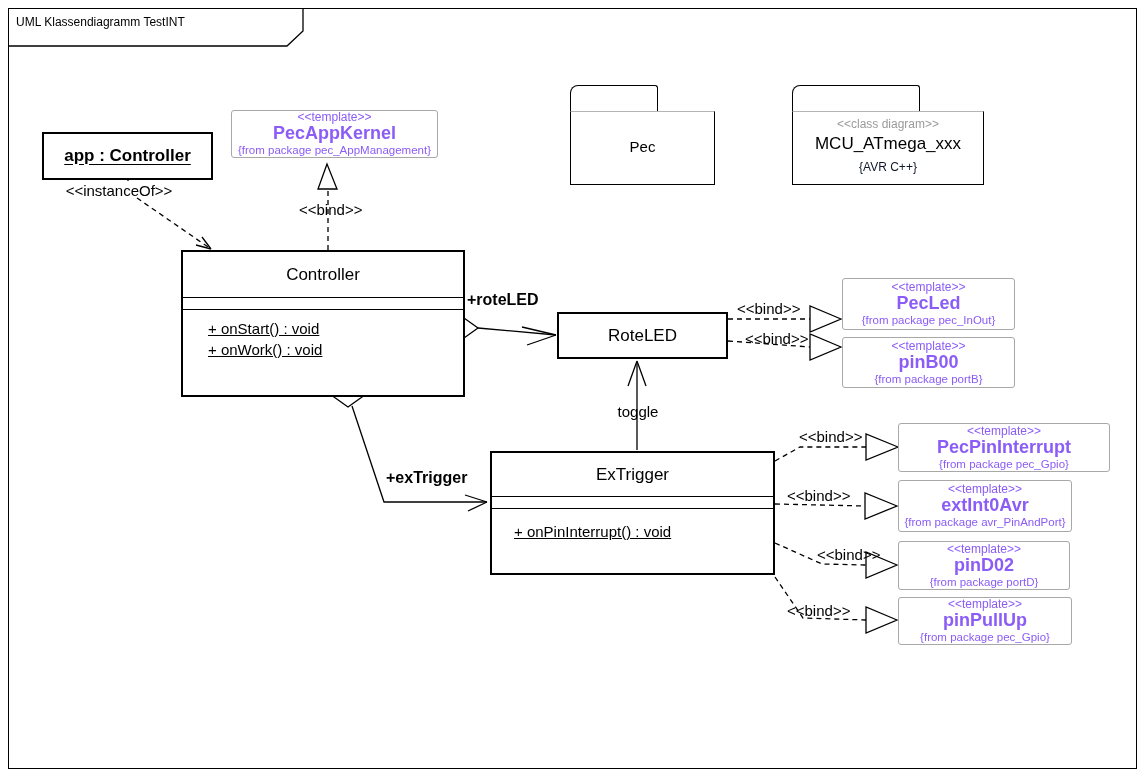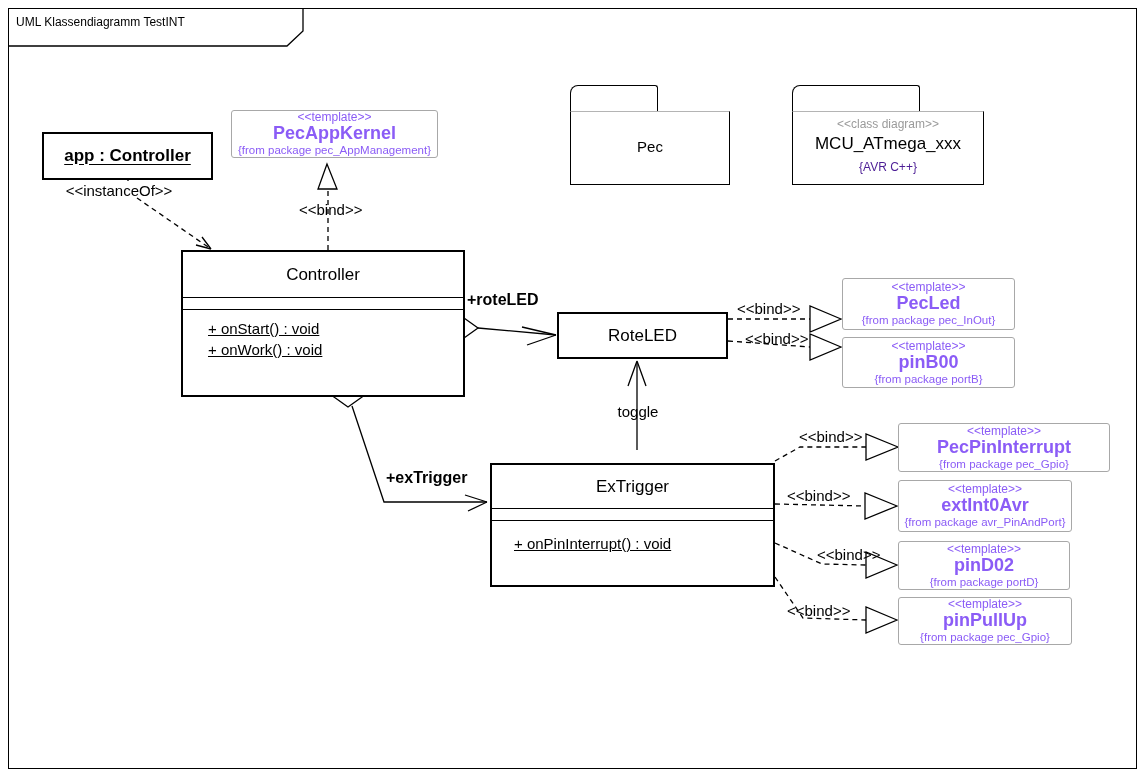--- a/index.html
+++ b/index.html
@@ -31,34 +31,34 @@
   #t-pecpininterrupt{left:898px;top:423px;width:212px;height:49px;}
   #t-extint0avr{left:898px;top:480px;width:174px;height:52px;}
   #t-pind02{left:898px;top:541px;width:172px;height:49px;}
   #t-pinpullup{left:898px;top:597px;width:174px;height:48px;}
   
   .pkg-tab{position:absolute;background:#fff;border:1.5px solid #000;border-bottom:none;
            border-radius:8px 3px 0 0;box-sizing:border-box;}
   .pkg-body{position:absolute;background:#fff;border:1.5px solid #000;border-top:1.5px solid #b4b4b4;
             box-sizing:border-box;text-align:center;}
   #pkg-pec-tab{left:570px;top:85px;width:88px;height:27px;}
-  #pkg-pec-body{left:570px;top:111px;width:160px;height:74px;}
+  #pkg-pec-body{left:570px;top:111px;width:145px;height:74px;}
   #pkg-pec-body .pkg-name{font-size:15px;line-height:70px;}
   #pkg-mcu-tab{left:792px;top:85px;width:128px;height:27px;}
   #pkg-mcu-body{left:792px;top:111px;width:192px;height:74px;}
   #pkg-mcu-body .pkg-st{font-size:12px;color:#9a9a9a;margin-top:5px;}
   #pkg-mcu-body .pkg-name{font-size:17px;margin-top:3px;}
-  #pkg-mcu-body .pkg-tag{font-size:12px;color:#4c1d95;margin-top:6px;}
+  #pkg-mcu-body .pkg-tag{font-size:12px;color:#0f172a;margin-top:6px;}
   
   #c-controller{left:181px;top:250px;width:284px;height:147px;}
   #c-controller .cls-title{line-height:45px;height:45px;}
   #c-controller .cls-ops{padding:8px 0 0 25px;}
   #c-roteled{left:557px;top:312px;width:171px;height:47px;}
   #c-roteled .cls-title{line-height:43px;height:43px;}
-  #c-extrigger{left:490px;top:451px;width:285px;height:124px;margin-top:12px;}
+  #c-extrigger{left:490px;top:451px;width:285px;height:124px;}
   #c-extrigger .cls-title{line-height:43px;height:43px;}
   #c-extrigger .cls-ops{padding:12px 0 0 22px;}
   
   .lbl{position:absolute;font-size:15px;white-space:nowrap;}
   .lbl-end{position:absolute;font-weight:bold;font-size:16px;white-space:nowrap;}
   #lbl-instanceof{left:64px;top:182px;width:110px;text-align:center;}
   #lbl-bind-app{left:299px;top:201px;width:60px;text-align:center;}
   #lbl-roteled{left:467px;top:291px;}
   #lbl-bind-pecled{left:737px;top:300px;width:60px;text-align:center;}
   #lbl-bind-pinb00{left:745px;top:330px;width:60px;text-align:center;}

